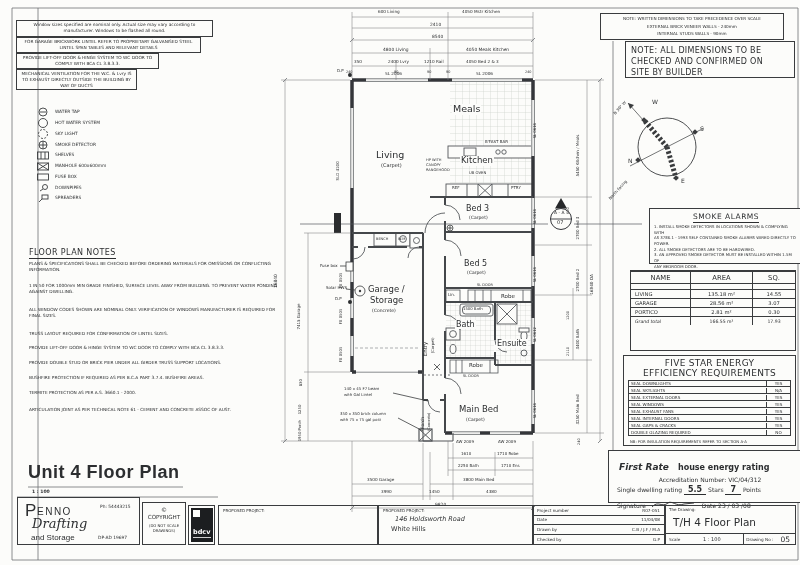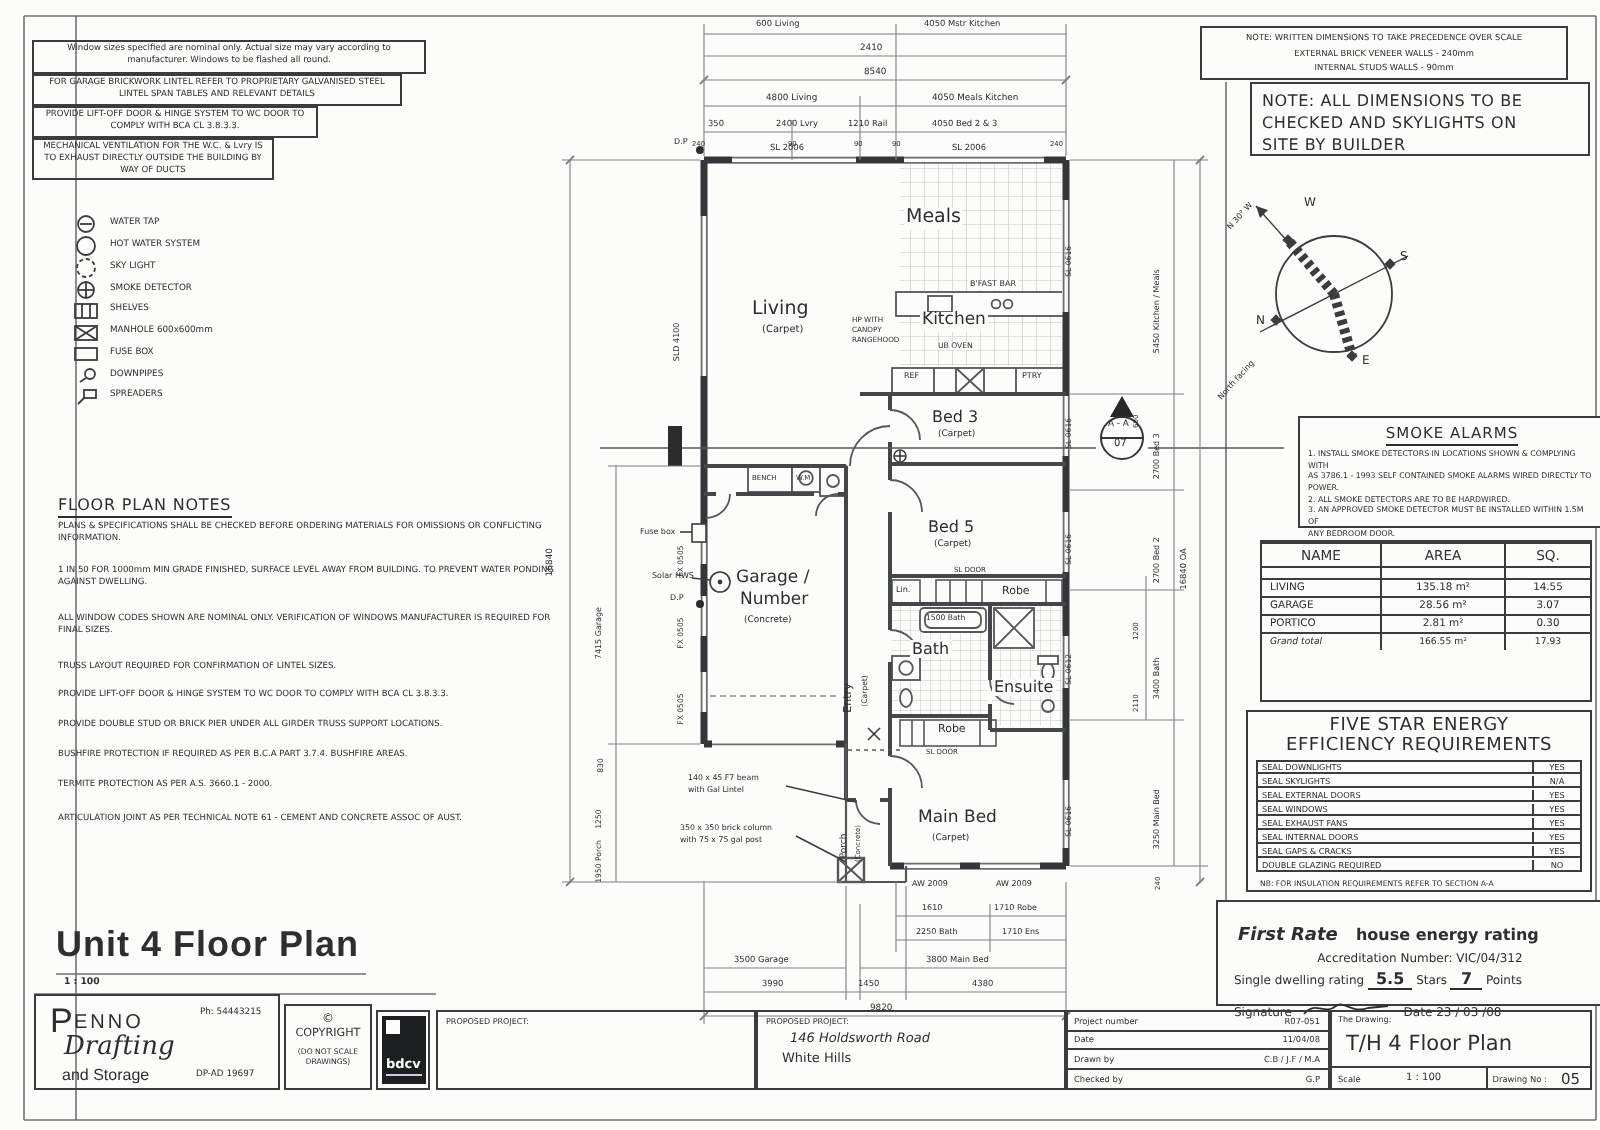--- a/index.html
+++ b/index.html
@@ -338,21 +338,21 @@
   <span class="t fpn" style="left:29px;top:407px">ARTICULATION JOINT AS PER TECHNICAL NOTE 61 - CEMENT AND CONCRETE ASSOC OF AUST.</span>
 </div>
 
 <div class="bx" style="left:600px;top:13px;width:184px;height:27px;font-size:4.2px;line-height:1.8;padding:1px 3px;text-align:center">
   <div>NOTE: WRITTEN DIMENSIONS TO TAKE PRECEDENCE OVER SCALE</div>
   <div>EXTERNAL BRICK VENEER WALLS - 240mm</div>
   <div>INTERNAL STUDS WALLS - 90mm</div>
 </div>
 <div class="bx" style="left:625px;top:41px;width:170px;height:37px;font-size:8px;line-height:1.4;padding:3px 5px;letter-spacing:0.3px">
   <div>NOTE: ALL DIMENSIONS TO BE</div>
-  <div>CHECKED AND SKYLIGHTS ON</div>
+  <div>CHECKED AND CONFIRMED ON</div>
   <div>SITE BY BUILDER</div>
 </div>
 
 <span class="t" style="left:652px;top:99px;font-size:6px">W</span>
 <span class="t" style="left:700px;top:126px;font-size:6px">S</span>
 <span class="t" style="left:681px;top:178px;font-size:6px">E</span>
 <span class="t" style="left:628px;top:158px;font-size:6px">N</span>
 <span class="t" style="left:606px;top:188px;font-size:4px;transform:rotate(-48deg)">North facing</span>
 <span class="t" style="left:612px;top:106px;font-size:4px;transform:rotate(-48deg)">N 30° W</span>
 
@@ -527,21 +527,21 @@
 
 <span class="t" style="left:376px;top:150px;font-size:9.5px">Living</span>
 <span class="t" style="left:381px;top:163px;font-size:5px">(Carpet)</span>
 <span class="t hl" style="left:452px;top:104px;font-size:9.5px">Meals</span>
 <span class="t hl" style="left:460px;top:156px;font-size:8.5px">Kitchen</span>
 <span class="t" style="left:466px;top:204px;font-size:8px">Bed 3</span>
 <span class="t" style="left:469px;top:215px;font-size:4.5px">(Carpet)</span>
 <span class="t" style="left:464px;top:259px;font-size:8px">Bed 5</span>
 <span class="t" style="left:467px;top:270px;font-size:4.5px">(Carpet)</span>
 <span class="t" style="left:368px;top:285px;font-size:8.5px">Garage /</span>
-<span class="t" style="left:370px;top:296px;font-size:8.5px">Number</span>
+<span class="t" style="left:370px;top:296px;font-size:8.5px">Storage</span>
 <span class="t" style="left:372px;top:308px;font-size:4.5px">(Concrete)</span>
 <span class="t v" style="left:428px;top:350px;font-size:5.5px">Entry</span>
 <span class="t v" style="left:435px;top:349px;font-size:3.8px">(Carpet)</span>
 <span class="t hl" style="left:455px;top:320px;font-size:8px">Bath</span>
 <span class="t hl" style="left:496px;top:339px;font-size:8px">Ensuite</span>
 <span class="t" style="left:459px;top:405px;font-size:8.5px">Main Bed</span>
 <span class="t" style="left:466px;top:417px;font-size:4.5px">(Carpet)</span>
 <span class="t v" style="left:425px;top:424px;font-size:4.5px">Porch</span>
 <span class="t v" style="left:431px;top:427px;font-size:3.5px">(Concrete)</span>
 <span class="t hl" style="left:500px;top:293px;font-size:5.5px">Robe</span>

